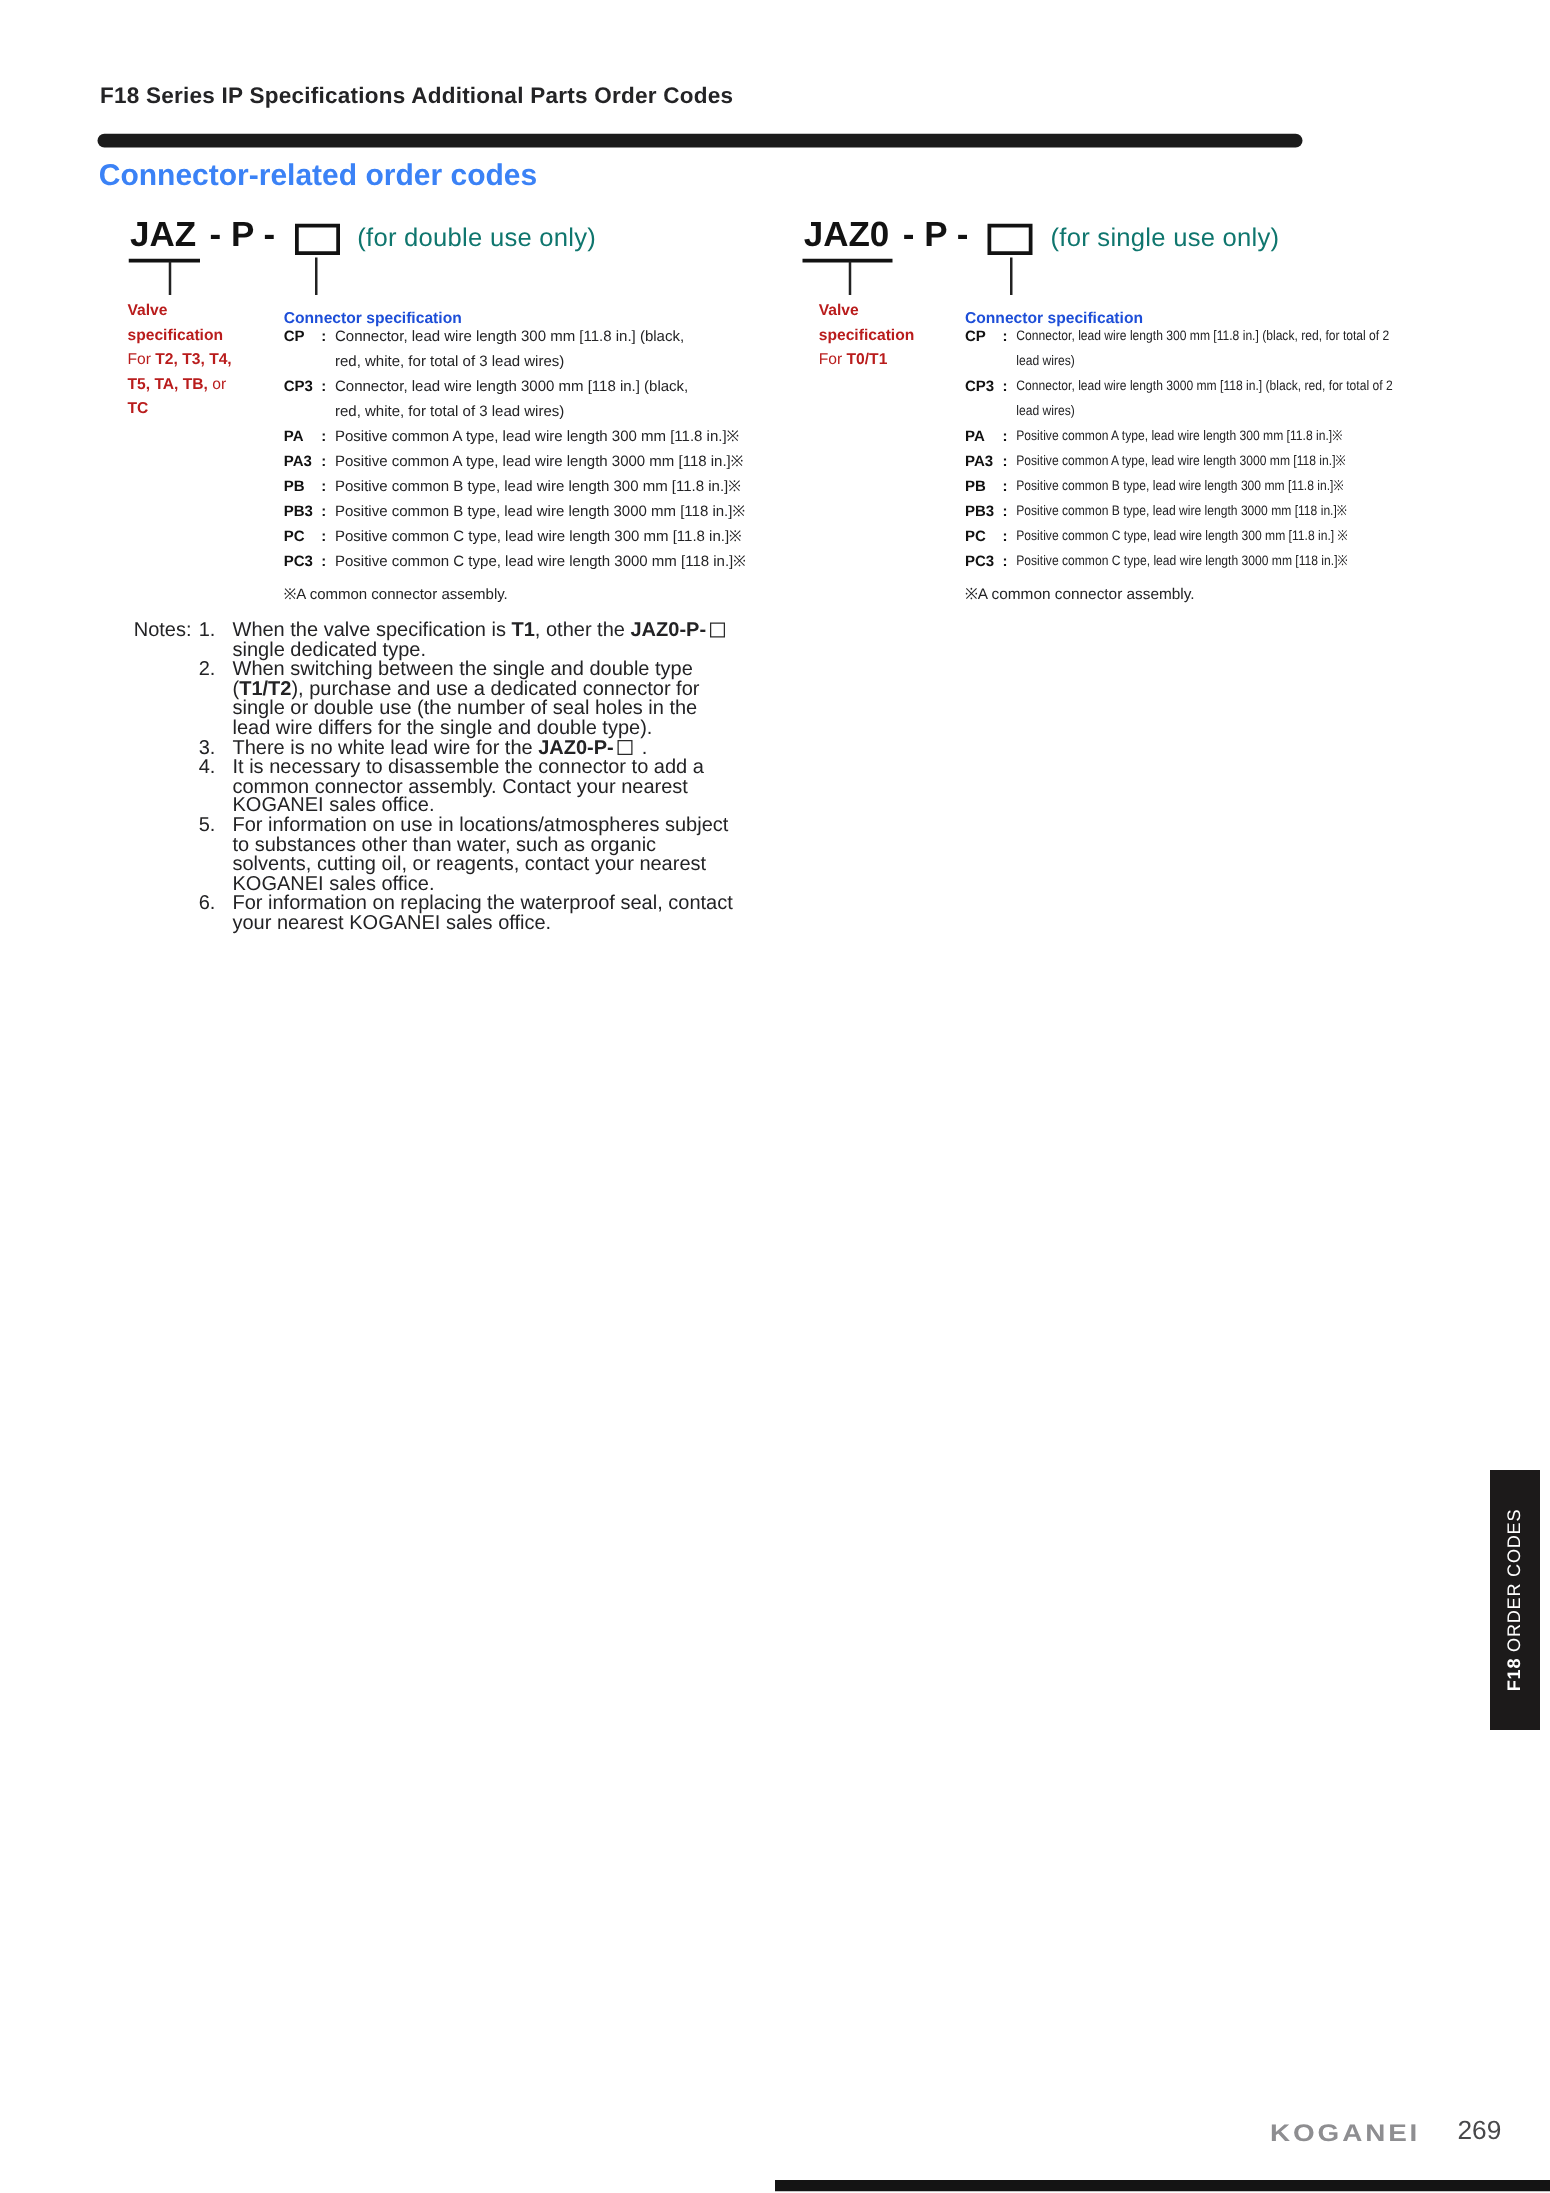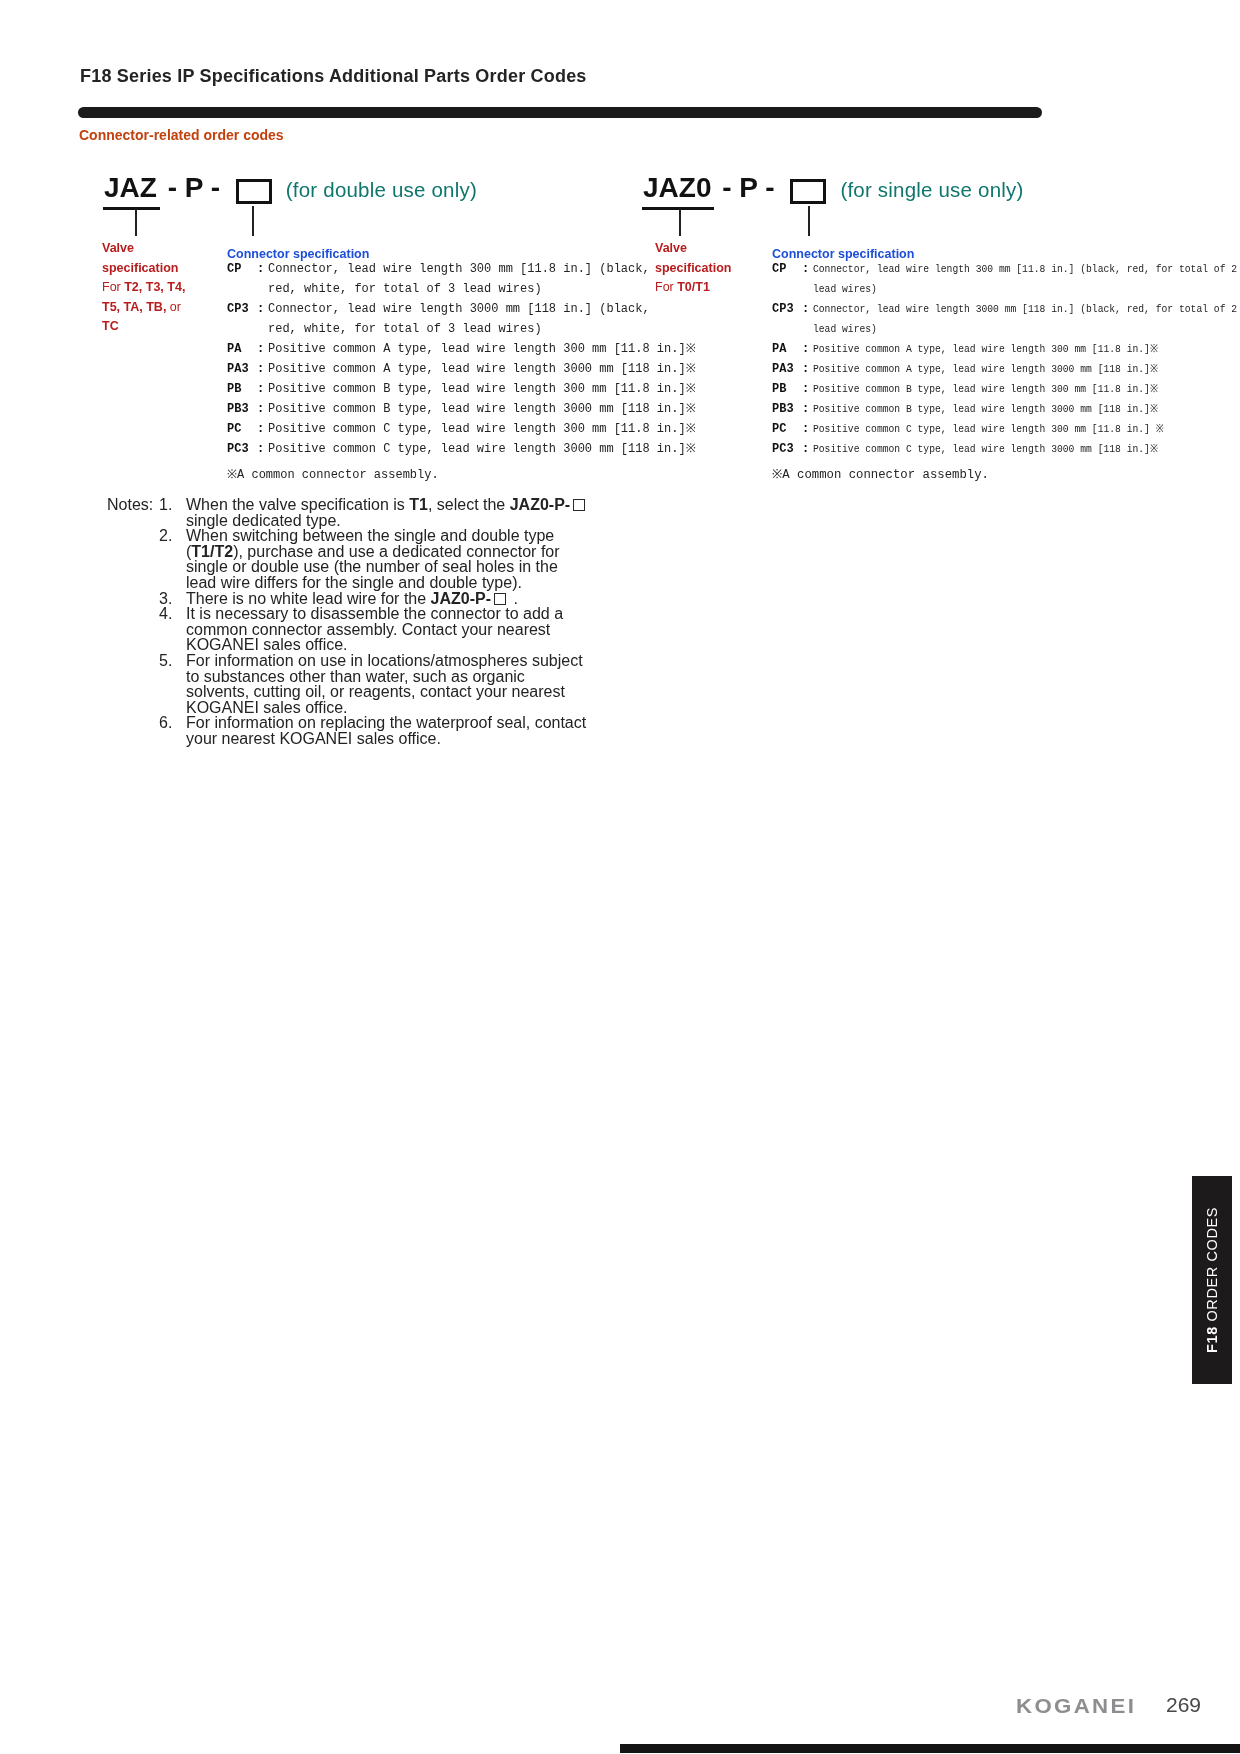--- a/index.html
+++ b/index.html
@@ -3,22 +3,22 @@
 <meta charset="utf-8">
 <style>
   html,body{margin:0;padding:0;background:#fff;}
   .page{position:relative;width:1240px;height:1754px;background:#ffffff;
         font-family:"Liberation Sans",sans-serif;color:#1e1e20;overflow:hidden;padding-left:27px;}
 
   .doc-title{position:absolute;left:80px;top:66px;font-size:18px;font-weight:bold;
              letter-spacing:.2px;color:#242426;}
   .title-rule{position:absolute;left:78px;top:107px;width:964px;height:11px;
               background:#1b1b1b;border-radius:6px;}
-  .section-heading{position:absolute;left:79px;top:127px;font-size:14px;
-                   font-weight:bold;color:#c2410c;}
+  .section-heading{position:absolute;left:79px;top:127px;font-size:24px;
+                   font-weight:bold;color:#3b82f6;}
 
   .code-row{position:absolute;top:170px;font-size:28px;font-weight:bold;color:#121212;
             white-space:nowrap;line-height:36px;}
   .code-row-left{left:103px;}
   .code-row-right{left:642px;}
   .code-prefix{display:inline-block;border-bottom:3px solid #121212;padding:0 3px 1px 1px;}
   .code-box{display:inline-block;width:30px;height:19px;border:3px solid #121212;
             margin:0 8px;vertical-align:-7px;background:#fff;}
   .code-note{font-size:20.5px;font-weight:normal;color:#0f766e;margin-left:6px;letter-spacing:.2px;}
 
@@ -31,21 +31,21 @@
   .valve-col{position:absolute;top:239px;width:125px;font-size:12.5px;line-height:19.5px;color:#b91c1c;}
   .valve-col-left{left:102px;}
   .valve-col-right{left:655px;}
   .valve-head{font-weight:bold;}
   .valve-col b{font-weight:bold;}
 
   .col-head{position:absolute;top:247px;font-size:12.5px;font-weight:bold;color:#1d4ed8;}
   .col-head-left{left:227px;}
   .col-head-right{left:772px;}
 
-  .spec-col{position:absolute;top:259px;font-size:12px;line-height:20px;color:#232325;font-family:Liberation Mono, monospace;}
+  .spec-col{position:absolute;top:259px;font-size:12px;line-height:20px;color:#232325;}
   .spec-col-left{left:227px;}
   .spec-col-right{left:772px;}
   .spec-row{display:flex;}
   .spec-code{width:30px;flex:none;font-weight:bold;color:#111;}
   .spec-colon{width:9px;flex:none;font-weight:bold;color:#111;}
   .spec-desc{margin-left:2px;}
   .spec-desc .tline{white-space:nowrap;}
   .spec-col-right .spec-desc .tline{font-size:11px;transform:scaleX(.88);transform-origin:0 50%;}
   .spec-footnote{margin-top:6px;color:#232325;}
   .spec-col-right .spec-footnote{font-size:12.3px;}
@@ -252,21 +252,21 @@
   </div>
 </div>
     <div class="spec-footnote">※A common connector assembly.</div>
   </div>
 
   <div class="notes">
     <span class="notes-label">Notes:</span>
     <div class="note-rows">
   <div class="note-row">
     <span class="note-num">1.</span>
-    <div class="note-text"><span>When the valve specification is </span><b>T1</b><span>, select the </span><b>JAZ0-P-</b><span class="box-glyph"></span><span> single dedicated type.</span></div>
+    <div class="note-text"><span>When the valve specification is </span><b>T1</b><span>, other the </span><b>JAZ0-P-</b><span class="box-glyph"></span><span> single dedicated type.</span></div>
   </div>
 
   <div class="note-row">
     <span class="note-num">2.</span>
     <div class="note-text"><span>When switching between the single and double type (</span><b>T1/T2</b><span>), purchase and use a dedicated connector for single or double use (the number of seal holes in the lead wire differs for the single and double type).</span></div>
   </div>
 
   <div class="note-row">
     <span class="note-num">3.</span>
     <div class="note-text"><span>There is no white lead wire for the </span><b>JAZ0-P-</b><span class="box-glyph"></span><span> .</span></div>

